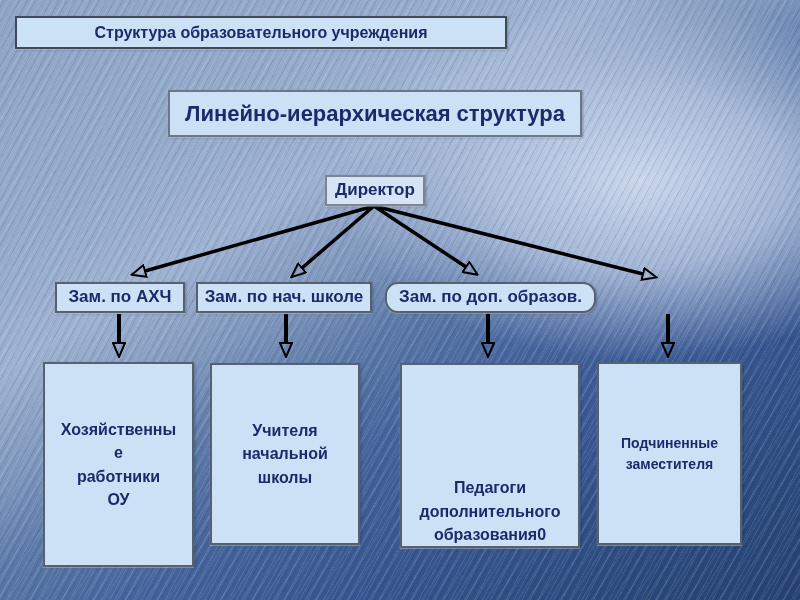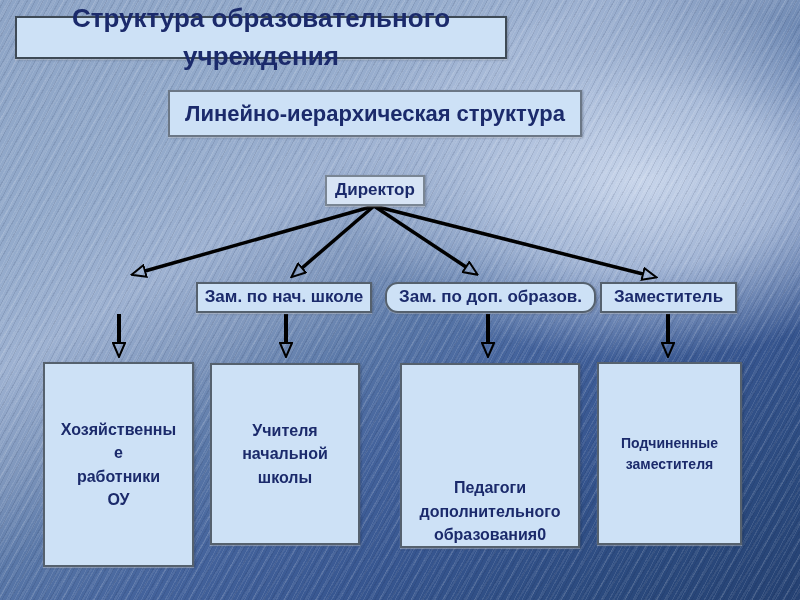--- a/index.html
+++ b/index.html
@@ -19,21 +19,21 @@
         #5a78a8 52%, #44639c 62%, #375690 74%, #2b4a7e 88%, #254172 100%);
   }
   .box{
     position:absolute; box-sizing:border-box;
     background:#cde1f6; border:2px solid #55616e;
     display:flex; align-items:center; justify-content:center;
     text-align:center; color:#1b2a6b; font-weight:bold;
     box-shadow:0 1px 1px rgba(255,255,255,0.35), 1px 1px 2px rgba(10,20,40,0.35);
   }
   .box span{white-space:pre-line; line-height:1.45;}
-  .title-box   {left:15px;  top:16px;  width:492px; height:43px; font-size:26px; border-color:#3e4a56;}
+  .title-box   {left:15px;  top:16px;  width:492px; height:33px; font-size:16px; border-color:#3e4a56;}
   .subtitle-box{left:168px; top:90px;  width:414px; height:47px; font-size:22px; border-color:#6b7786;}
   .director-box{left:325px; top:175px; width:100px; height:31px; font-size:17px; background:#d7e4f5; border-color:#7a8694;}
   .m1{left:55px;  top:282px; width:130px; height:31px; font-size:17px;}
   .m2{left:196px; top:282px; width:176px; height:31px; font-size:17px;}
   .m3{left:385px; top:282px; width:211px; height:31px; font-size:17px;border-radius:13px;}
   .m4{left:600px; top:282px; width:137px; height:31px; font-size:17px;}
   .s1{left:43px;  top:362px; width:151px; height:205px; font-size:16px;}
   .s2{left:210px; top:363px; width:150px; height:182px; font-size:16px;}
   .s3{left:400px; top:363px; width:180px; height:185px; font-size:16px;align-items:flex-end;}
   .s4{left:597px; top:362px; width:145px; height:183px; font-size:14px;}
@@ -69,28 +69,28 @@
   </div>
 
   <div class="box subtitle-box">
     <span>Линейно-иерархическая структура</span>
   </div>
 
   <div class="box director-box">
     <span>Директор</span>
   </div>
 
+  <div class="box m1">
+    <span>Зам. по АХЧ</span>
+  </div>
   <div class="box m2">
     <span>Зам. по нач. школе</span>
   </div>
   <div class="box m3">
     <span>Зам. по доп. образов.</span>
-  </div>
-  <div class="box m4">
-    <span>Заместитель</span>
   </div>
 
   <div class="box s1">
     <span>Хозяйственны
 е
 работники
 ОУ</span>
   </div>
   <div class="box s2">
     <span>Учителя

